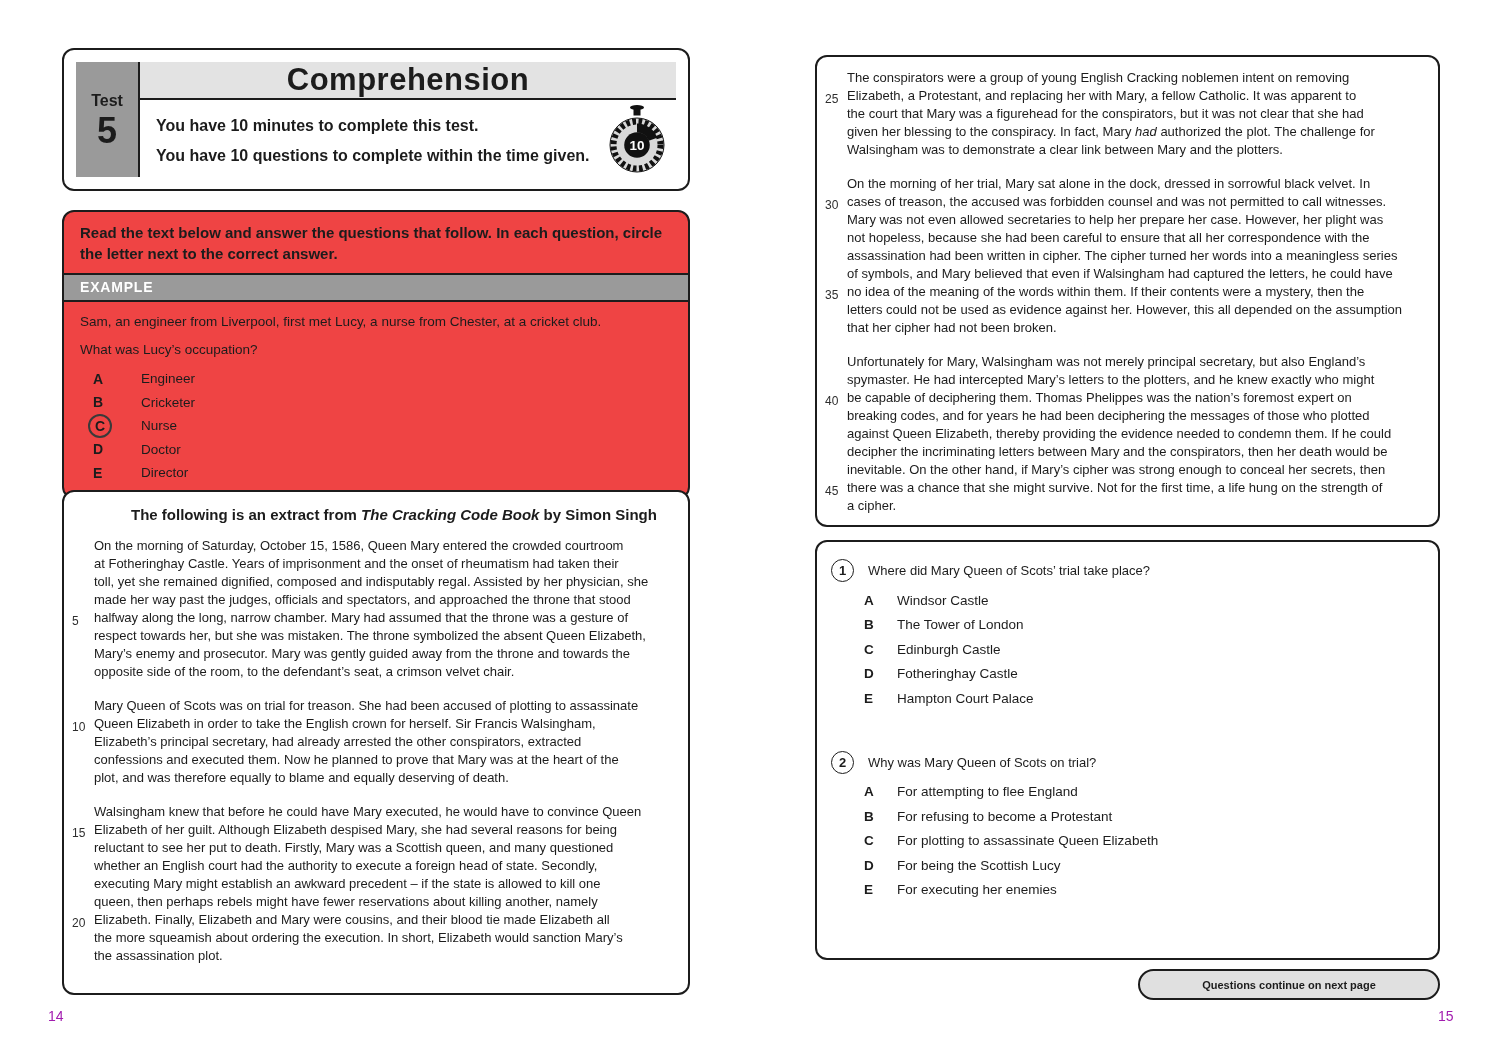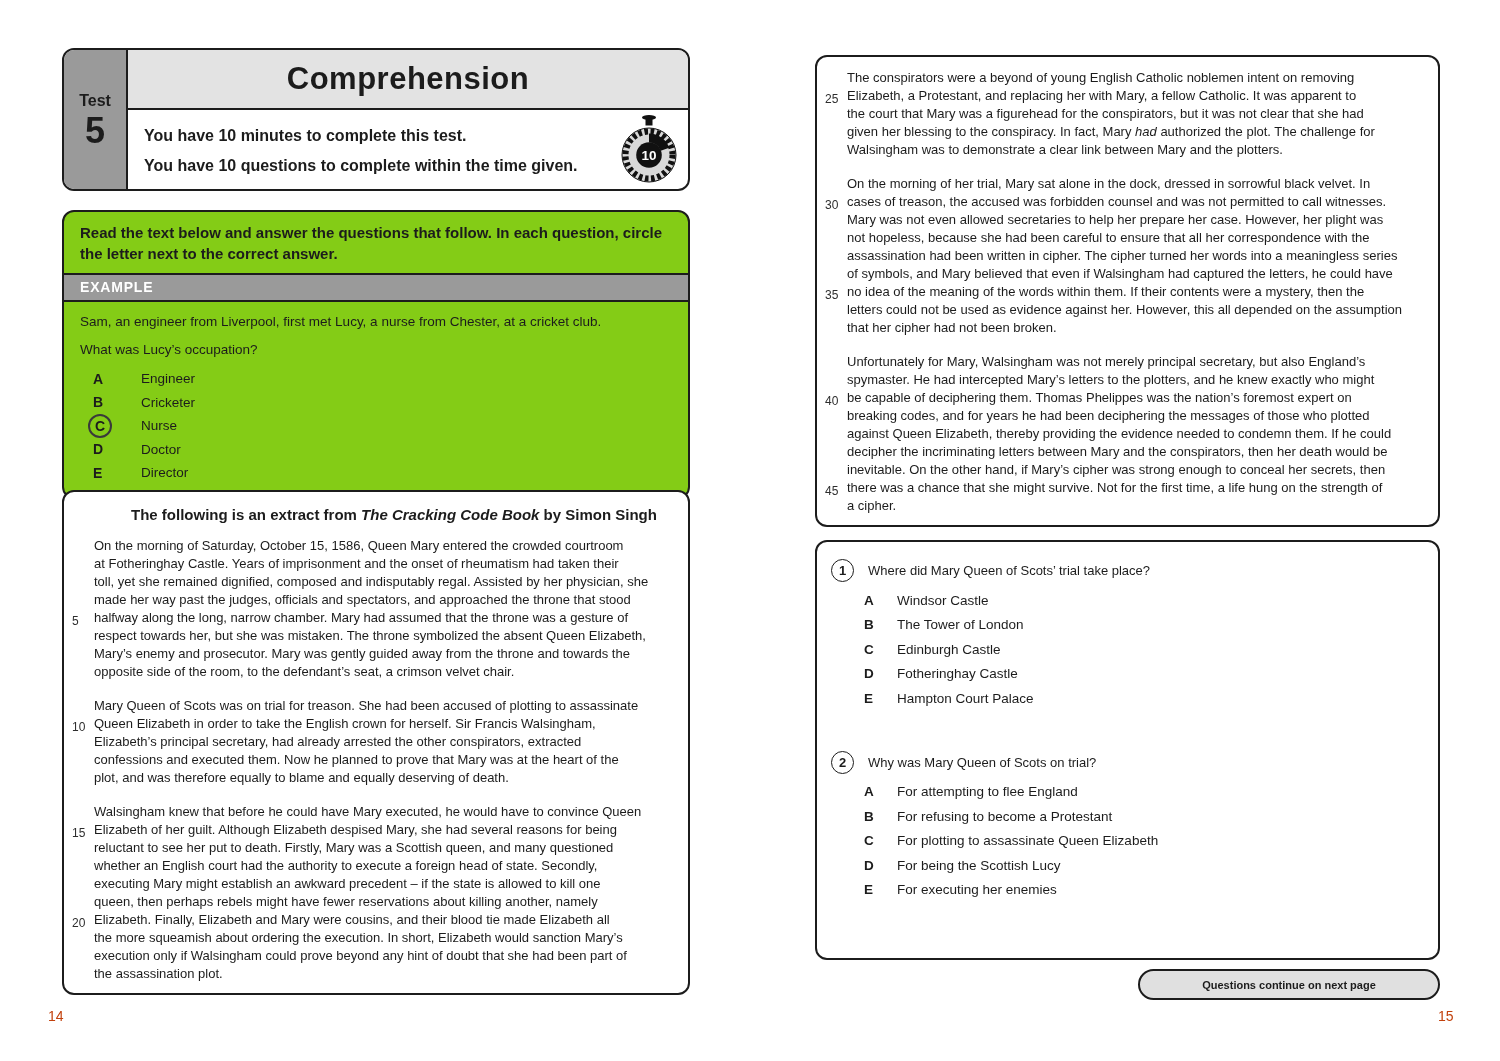--- a/index.html
+++ b/index.html
@@ -5,32 +5,32 @@
   html,body{margin:0;padding:0;}
   body{
     width:1500px;height:1061px;position:relative;background:#ffffff;
     font-family:"Liberation Sans",sans-serif;color:#1c1c1c;
     -webkit-font-smoothing:antialiased;
   }
   .abs{position:absolute;}
   .box{border:2.5px solid #1c1c1c;border-radius:12px;background:#fff;box-sizing:border-box;}
 
   
-  #header-box{left:62px;top:48px;width:628px;height:143px;display:flex;overflow:hidden;padding:0;}
+  #header-box{left:62px;top:48px;width:628px;height:143px;display:flex;overflow:hidden;padding:12px;}
   .test-tab{width:64px;background:#9a9a9a;border-right:2.5px solid #1c1c1c;display:flex;flex-direction:column;align-items:center;justify-content:center;gap:4px;box-sizing:border-box;}
   .test-tab .t-label{font-weight:bold;font-size:16px;}
   .test-tab .t-num{font-weight:bold;font-size:36px;line-height:34px;}
   .header-right{flex:1;display:flex;flex-direction:column;min-width:0;}
   .title-bar{height:64px;background:#e3e3e3;border-bottom:2.5px solid #1c1c1c;display:flex;align-items:center;justify-content:center;font-weight:bold;font-size:31px;letter-spacing:0.5px;box-sizing:border-box;}
   .timing{flex:1;position:relative;padding:11px 80px 8px 16px;box-sizing:border-box;}
   .timing .t-line{font-weight:bold;font-size:16px;line-height:30px;white-space:nowrap;}
   .stopwatch{position:absolute;right:6px;top:3px;}
 
   
-  #directions-box{left:62px;top:210px;width:628px;min-height:266px;background:#84cc16;overflow:hidden;padding:0;}
+  #directions-box{left:62px;top:210px;width:628px;min-height:266px;background:#ef4444;overflow:hidden;padding:0;}
   .dir-text{padding:10px 16px 9px;font-weight:bold;font-size:15px;line-height:21px;}
   .example-bar{background:#9a9a9a;color:#ffffff;font-weight:bold;font-size:14px;letter-spacing:0.8px;padding:4px 16px 5px;border-top:2.5px solid #1c1c1c;border-bottom:2.5px solid #1c1c1c;}
   .example-body{padding:11px 16px 12px;font-size:13.5px;}
   .ex-intro{line-height:18px;margin-bottom:10px;}
   .ex-question{line-height:18px;margin-bottom:8px;}
   .opt{display:flex;align-items:center;height:23.5px;padding-left:13px;}
   .opt .letter-slot{width:48px;display:flex;align-items:center;}
   .opt .letter{font-weight:bold;font-size:14px;}
   .opt .ring{width:20px;height:20px;margin-left:-5px;border:2px solid #3a3a3a;border-radius:50%;display:flex;align-items:center;justify-content:center;}
   .opt .otext{font-size:13.5px;}
@@ -50,21 +50,21 @@
   .question{margin-bottom:40px;}
   .qhead{display:flex;align-items:center;gap:14px;margin-bottom:6px;padding-left:2px;}
   .qnum{width:23px;height:23px;border:1.8px solid #1c1c1c;border-radius:50%;display:flex;align-items:center;justify-content:center;font-weight:bold;font-size:13px;flex:0 0 auto;box-sizing:border-box;}
   .qtext{font-size:13px;}
   .qopt{display:flex;align-items:center;height:24.5px;padding-left:35px;}
   .qopt .letter{width:33px;font-weight:bold;font-size:13.5px;}
   .qopt .otext{font-size:13.5px;}
 
   
   #continue-badge{left:1138px;top:969px;width:302px;height:31px;background:#e0e0e0;border:2.5px solid #1c1c1c;border-radius:16px;display:flex;align-items:center;justify-content:center;font-weight:bold;font-size:11px;box-sizing:border-box;}
-  .page-num{font-size:14px;color:#c2410c;}
+  .page-num{font-size:14px;color:#a21caf;}
   #page-num-left{left:48px;top:1008px;}
   #page-num-right{left:1438px;top:1008px;}
 </style>
 </head>
 <body>
 
 <div class="abs box" id="header-box">
   <div class="test-tab">
     <span class="t-label">Test</span>
     <span class="t-num">5</span>
@@ -152,32 +152,31 @@
       </div>
       <div class="ppara">
         <div class="pline"><span class="ltxt"><span>Walsingham knew that before he could have Mary executed, he would have to convince Queen</span></span></div>
         <div class="pline"><span class="lnum">15</span><span class="ltxt"><span>Elizabeth of her guilt. Although Elizabeth despised Mary, she had several reasons for being</span></span></div>
         <div class="pline"><span class="ltxt"><span>reluctant to see her put to death. Firstly, Mary was a Scottish queen, and many questioned</span></span></div>
         <div class="pline"><span class="ltxt"><span>whether an English court had the authority to execute a foreign head of state. Secondly,</span></span></div>
         <div class="pline"><span class="ltxt"><span>executing Mary might establish an awkward precedent – if the state is allowed to kill one</span></span></div>
         <div class="pline"><span class="ltxt"><span>queen, then perhaps rebels might have fewer reservations about killing another, namely</span></span></div>
         <div class="pline"><span class="lnum">20</span><span class="ltxt"><span>Elizabeth. Finally, Elizabeth and Mary were cousins, and their blood tie made Elizabeth all</span></span></div>
         <div class="pline"><span class="ltxt"><span>the more squeamish about ordering the execution. In short, Elizabeth would sanction Mary’s</span></span></div>
-        <div class="pline"><span class="ltxt"><span>execution only if Walsingham could prove beyond any hint of doubt that she had been part of</span></span></div>
         <div class="pline"><span class="ltxt"><span>the assassination plot.</span></span></div>
       </div>
     </div>
 </div>
 
 <div class="abs page-num" id="page-num-left">14</div>
 
 <div class="abs box" id="passage-box-right">
   <div class="passage-body" id="passage-right">
       <div class="ppara">
-        <div class="pline"><span class="ltxt"><span>The conspirators were a beyond of young English Catholic noblemen intent on removing</span></span></div>
+        <div class="pline"><span class="ltxt"><span>The conspirators were a group of young English Cracking noblemen intent on removing</span></span></div>
         <div class="pline"><span class="lnum">25</span><span class="ltxt"><span>Elizabeth, a Protestant, and replacing her with Mary, a fellow Catholic. It was apparent to</span></span></div>
         <div class="pline"><span class="ltxt"><span>the court that Mary was a figurehead for the conspirators, but it was not clear that she had</span></span></div>
         <div class="pline"><span class="ltxt"><span>given her blessing to the conspiracy. In fact, Mary </span><i>had</i><span> authorized the plot. The challenge for</span></span></div>
         <div class="pline"><span class="ltxt"><span>Walsingham was to demonstrate a clear link between Mary and the plotters.</span></span></div>
       </div>
       <div class="ppara">
         <div class="pline"><span class="ltxt"><span>On the morning of her trial, Mary sat alone in the dock, dressed in sorrowful black velvet. In</span></span></div>
         <div class="pline"><span class="lnum">30</span><span class="ltxt"><span>cases of treason, the accused was forbidden counsel and was not permitted to call witnesses.</span></span></div>
         <div class="pline"><span class="ltxt"><span>Mary was not even allowed secretaries to help her prepare her case. However, her plight was</span></span></div>
         <div class="pline"><span class="ltxt"><span>not hopeless, because she had been careful to ensure that all her correspondence with the</span></span></div>

